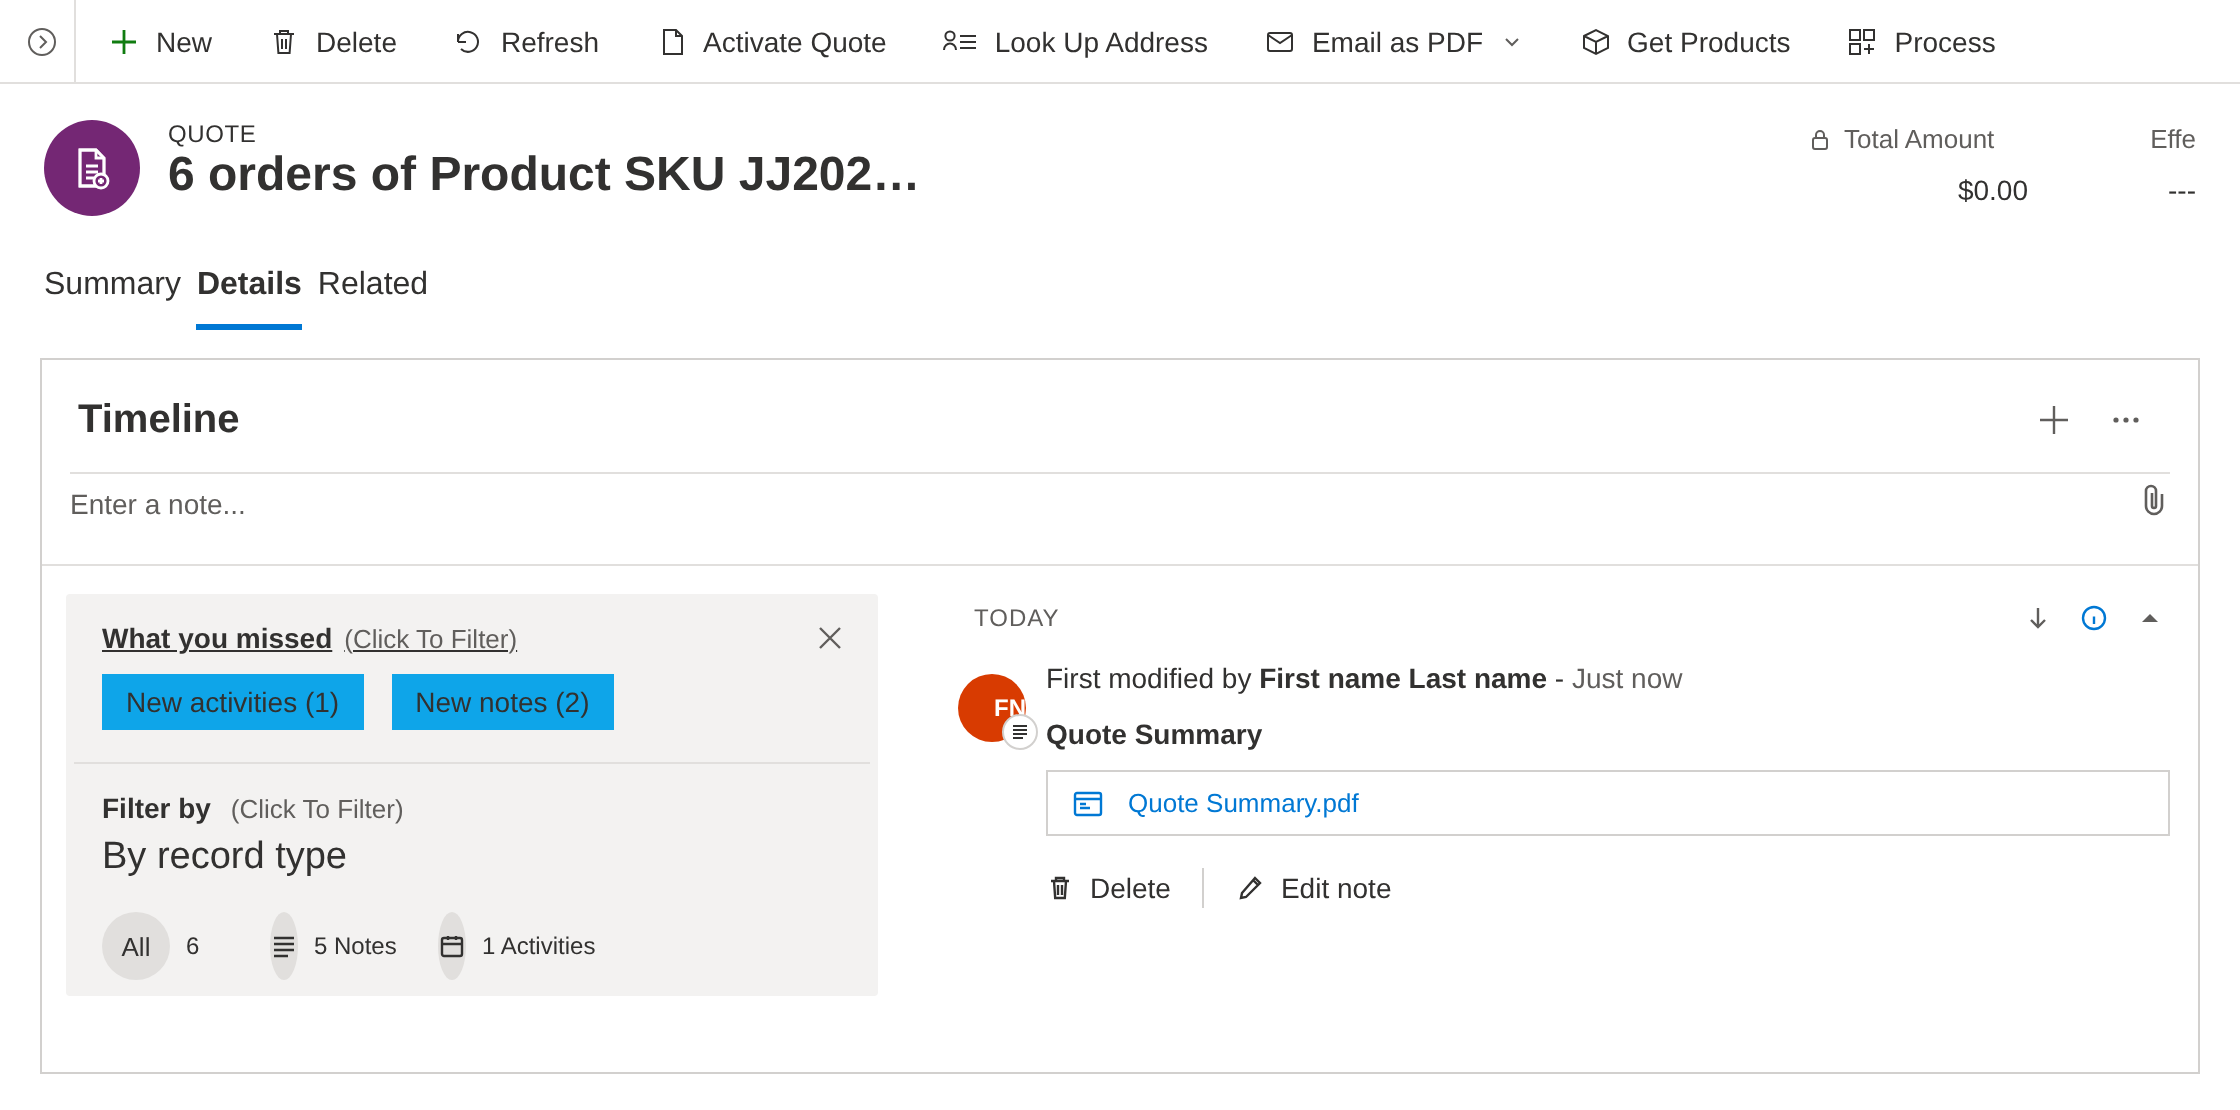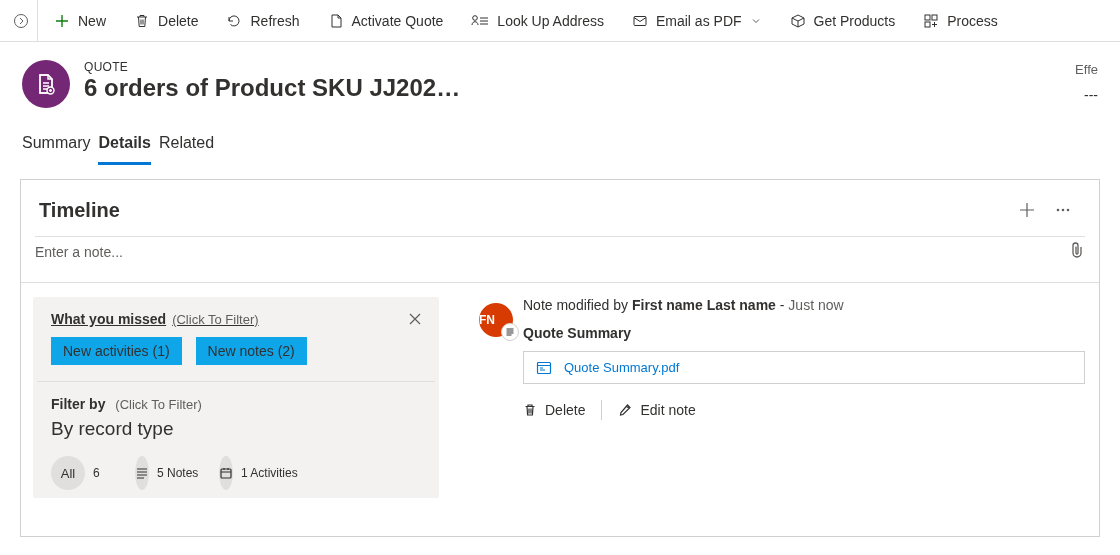--- a/index.html
+++ b/index.html
@@ -185,21 +185,21 @@
   .t-date-head .ic {
     width:28px; height:24px; display:flex; align-items:center; justify-content:center;
     color:#605e5c; cursor:pointer;
   }
   .t-date-head .info { color:#0078d4; }
   .entry { position:relative; padding-left:36px;}
   .avatar {
     position:absolute; left:-8px; top:6px;
     width:34px; height:34px; border-radius:50%;
     background:#d83b01; color:#fff;
-    display:flex; align-items:center; justify-content:flex-start;
+    display:flex; align-items:center; justify-content:flex-end;
     font-size:12px; font-weight:600;
   }
   .avatar .mini {
     position:absolute; right:-6px; bottom:-4px;
     width:18px; height:18px; border-radius:50%;
     background:#fff; border:1px solid #d2d0ce;
     display:flex; align-items:center; justify-content:center;
     color:#323130;
   }
   .entry .line1 { font-size:14px; color:#323130;}
@@ -302,20 +302,30 @@
         <path d="M8 10h6M8 13h6M8 16h4"></path>
       <circle cx="15.5" cy="17.5" r="3.5" fill="#742774" stroke="#fff"></circle>
       <path d="M14 17.5h3M15.5 16v3" stroke="#fff"></path>
     </svg>
   </div>
   <div class="rec-title-block">
     <div class="rec-label">QUOTE</div>
     <div class="rec-title">6 orders of Product SKU JJ202 (sam...</div>
   </div>
   <div class="rec-spacer"></div>
+  <div class="rec-field">
+    <div class="rec-field-label">
+      <svg width="12" height="12" viewBox="0 0 12 12" fill="none" stroke="#605e5c">
+          <rect x="2.5" y="5" width="7" height="5.5" rx="1"></rect>
+          <path d="M4 5V3.5a2 2 0 0 1 4 0V5"></path>
+        </svg>
+      <span>Total Amount</span>
+    </div>
+    <div class="rec-field-value">$0.00</div>
+  </div>
   <div class="rec-field" style="min-width:40px; text-align:right;">
     <div class="rec-field-label" style="justify-content:flex-end;">
       <span>Effe</span>
     </div>
     <div class="rec-field-value right" style="padding-right:0;">---</div>
   </div>
 </div>
 
 <div class="tabs">
   <div class="tab">Summary</div>
@@ -394,32 +404,52 @@
                   </svg>
               </div>
               <div class="pill-lab">1 Activities</div>
             </div>
           </div>
         </div>
       </div>
     </div>
 
     <div class="t-pane">
+      <div class="t-date-head">
+        <span>TODAY</span>
+        <div class="sp"></div>
+        <div class="ic">
+          <svg width="14" height="14" viewBox="0 0 14 14" fill="none" stroke="currentColor" stroke-width="1.2">
+              <path d="M7 2v9M3.5 8L7 11.5 10.5 8"></path>
+            </svg>
+        </div>
+        <div class="ic info">
+          <svg width="14" height="14" viewBox="0 0 14 14" fill="none" stroke="currentColor" stroke-width="1.2">
+              <circle cx="7" cy="7" r="5.5"></circle>
+              <path d="M7 6.3V10M7 4.2v.1"></path>
+            </svg>
+        </div>
+        <div class="ic">
+          <svg width="10" height="10" viewBox="0 0 10 10" fill="currentColor">
+              <path d="M1 7l4-4 4 4z"></path>
+            </svg>
+        </div>
+      </div>
 
       <div class="entry">
         <div class="avatar">
           <span>FN</span>
           <div class="mini">
             <svg width="10" height="10" viewBox="0 0 10 10" fill="none" stroke="currentColor" stroke-width="1">
                 <path d="M1.5 2h7M1.5 4h7M1.5 6h7M1.5 8h5"></path>
               </svg>
           </div>
         </div>
         <div class="line1">
-          <span>Note modified by </span><span class="who">First name Last name</span><span> - </span><span class="when">Just now</span>
+          <span>First modified by </span><span class="who">First name Last name</span><span> - </span><span class="when">Just now</span>
         </div>
         <div class="title">Quote Summary</div>
         <div class="attach-box">
           <svg width="16" height="14" viewBox="0 0 16 14" fill="none" stroke="currentColor" stroke-width="1.2">
               <rect x="1.5" y="1.5" width="13" height="11" rx="1"></rect>
               <path d="M1.5 4.5h13M4 7h3M4 9h5"></path>
             </svg>
           <span class="file">Quote Summary.pdf</span>
         </div>
         <div class="entry-actions">

